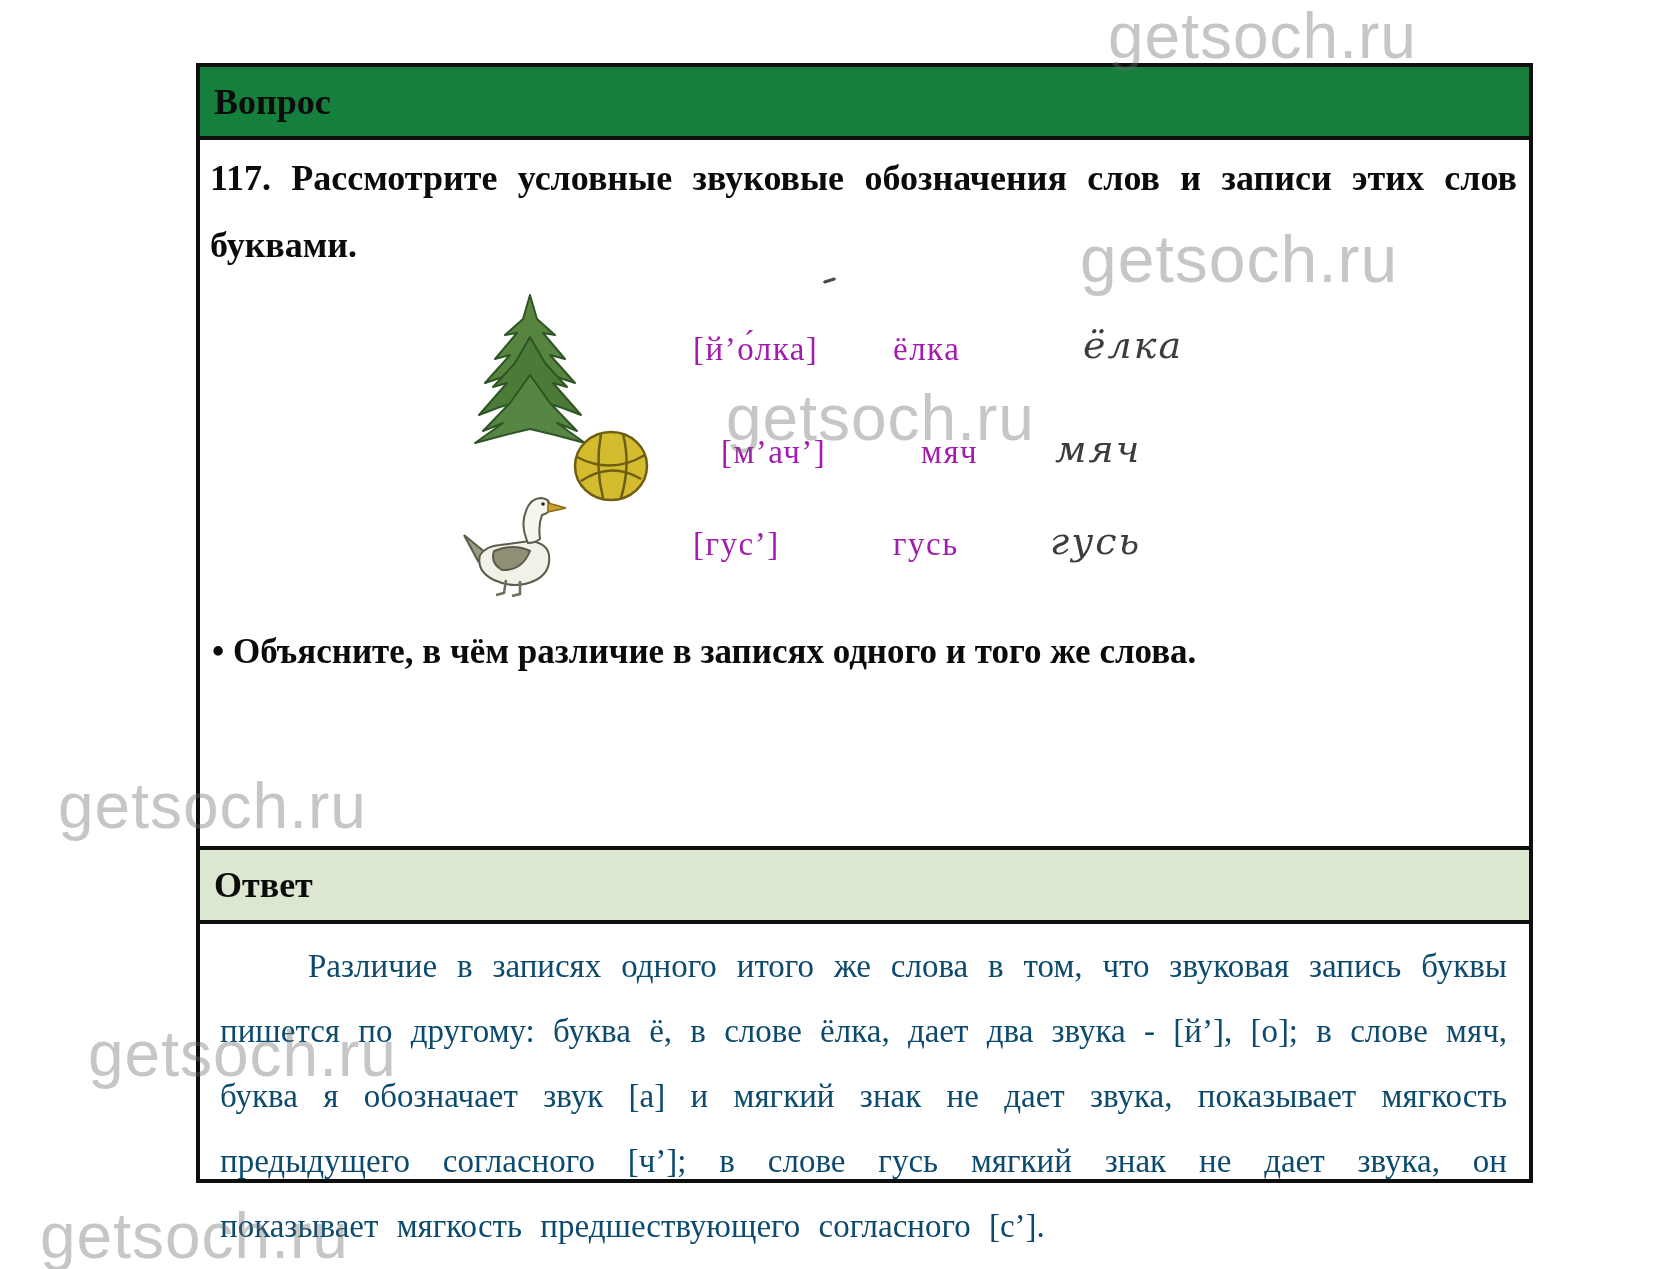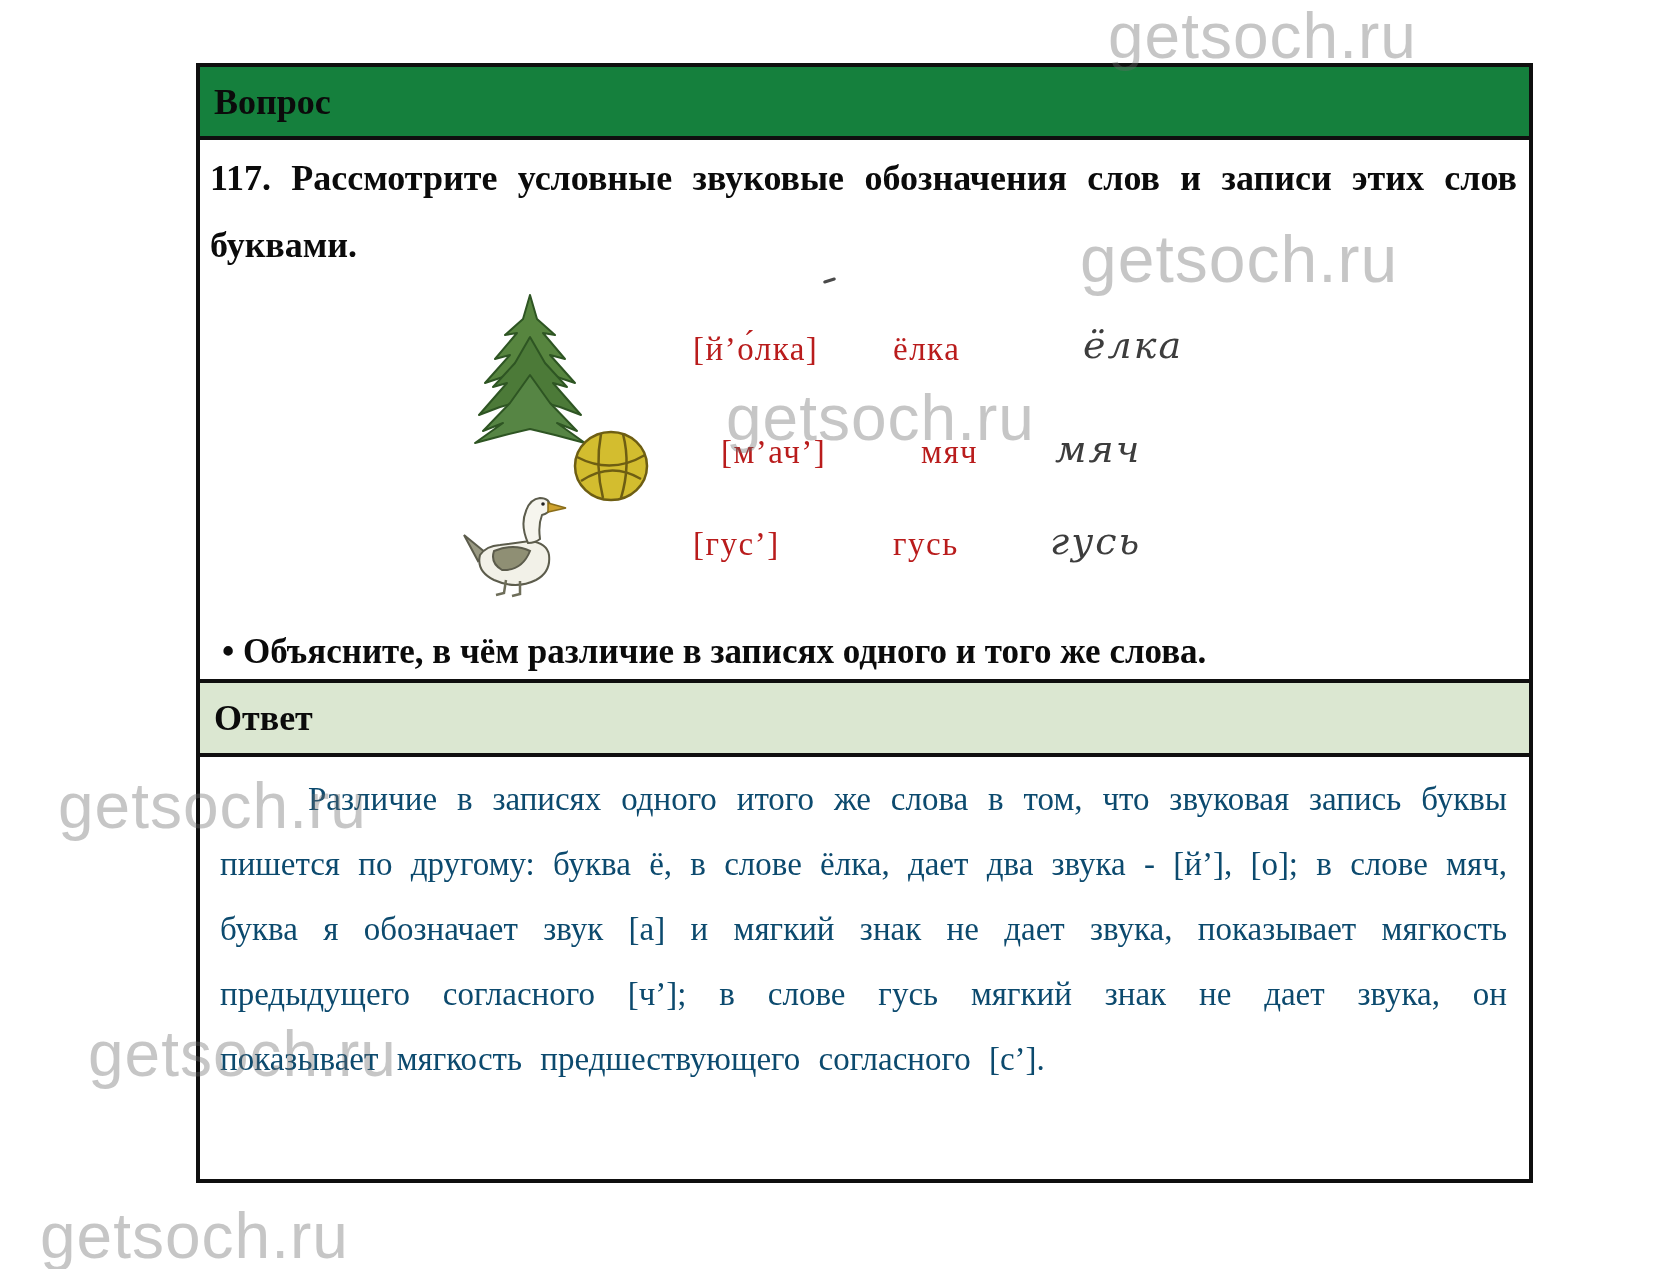--- a/index.html
+++ b/index.html
@@ -29,38 +29,38 @@
     box-sizing:border-box;height:73px;background:#15803d;
     border-bottom:4px solid #0f0f0f;display:flex;align-items:center;
     padding:0 14px;font-weight:bold;font-size:36px;
   }
   .a-header{
     box-sizing:border-box;height:74px;background:#dbe7d1;
     border-bottom:4px solid #0f0f0f;display:flex;align-items:center;
     padding:16px 14px;font-weight:bold;font-size:36px;
   }
   .q-body{
-    box-sizing:border-box;height:543px;padding:5px 12px 0 10px;
+    box-sizing:border-box;height:710px;padding:5px 12px 0 10px;
     position:relative;overflow:hidden;border-bottom:4px solid #0f0f0f;
   }
   .q-text{
     margin:0;font-size:36px;font-weight:bold;line-height:67px;
     text-align:justify;word-spacing:6px;
   }
   .bullet{
-    margin:12px;font-size:35px;font-weight:bold;line-height:71px;text-align:left;
+    margin:2px;font-size:35px;font-weight:bold;line-height:71px;text-align:left;
   }
   .bullet.first{margin-top:15px;}
   
   .figure{position:relative;height:322px;}
   .fig-img{position:absolute;}
   .fir{left:245px;top:12px;}
   .ball{left:361px;top:150px;}
   .goose{left:248px;top:212px;}
-  .fig-txt{position:absolute;font-size:33px;color:#b91c1c;letter-spacing:1.5px;white-space:nowrap;}
+  .fig-txt{position:absolute;font-size:33px;color:#a21caf;letter-spacing:1.5px;white-space:nowrap;}
   .row1{top:52px;}  .row2{top:155px;margin-left:28px;}  .row3{top:247px;}
   .col-ph{left:483px;}
   .col-pr{left:683px;}
   .cu{
     position:absolute;font-size:38px;color:#3d3d3d;white-space:nowrap;
     font-family:"DejaVu Serif", serif;font-style:italic;letter-spacing:2px;
   }
   .cu1{left:873px;top:44px;}
   .cu2{left:845px;top:148px;}
   .cu3{left:840px;top:240px;}

